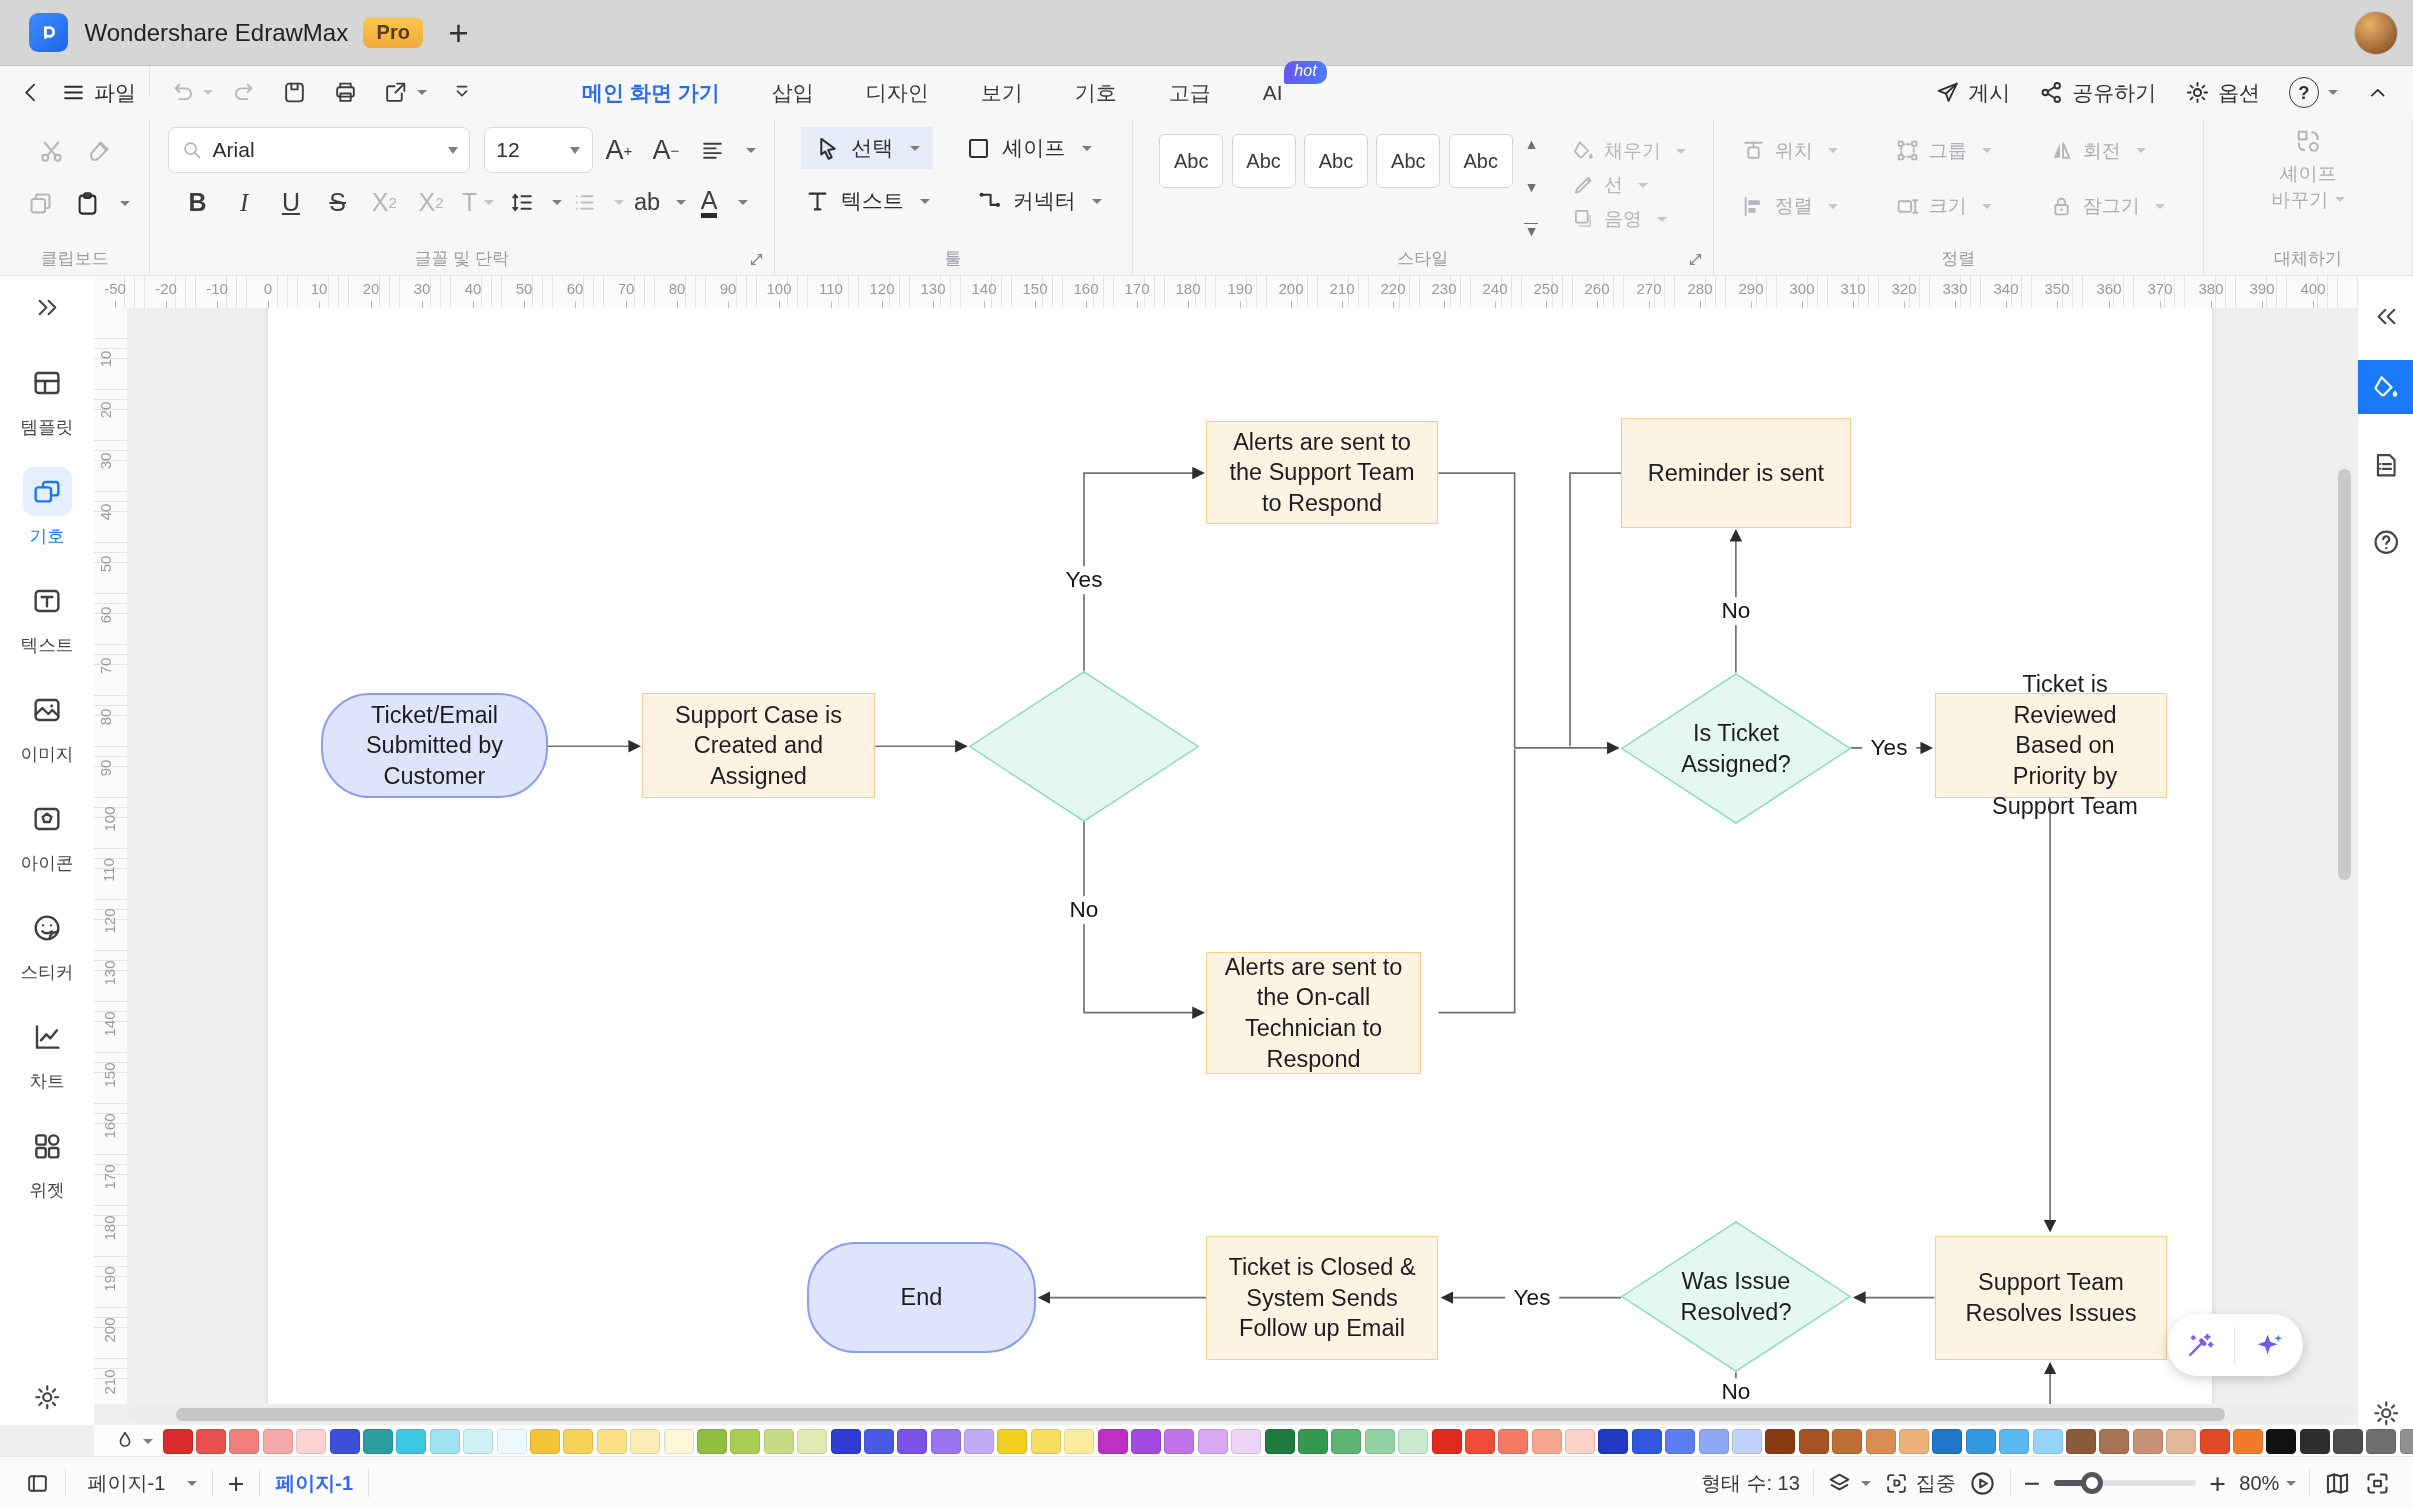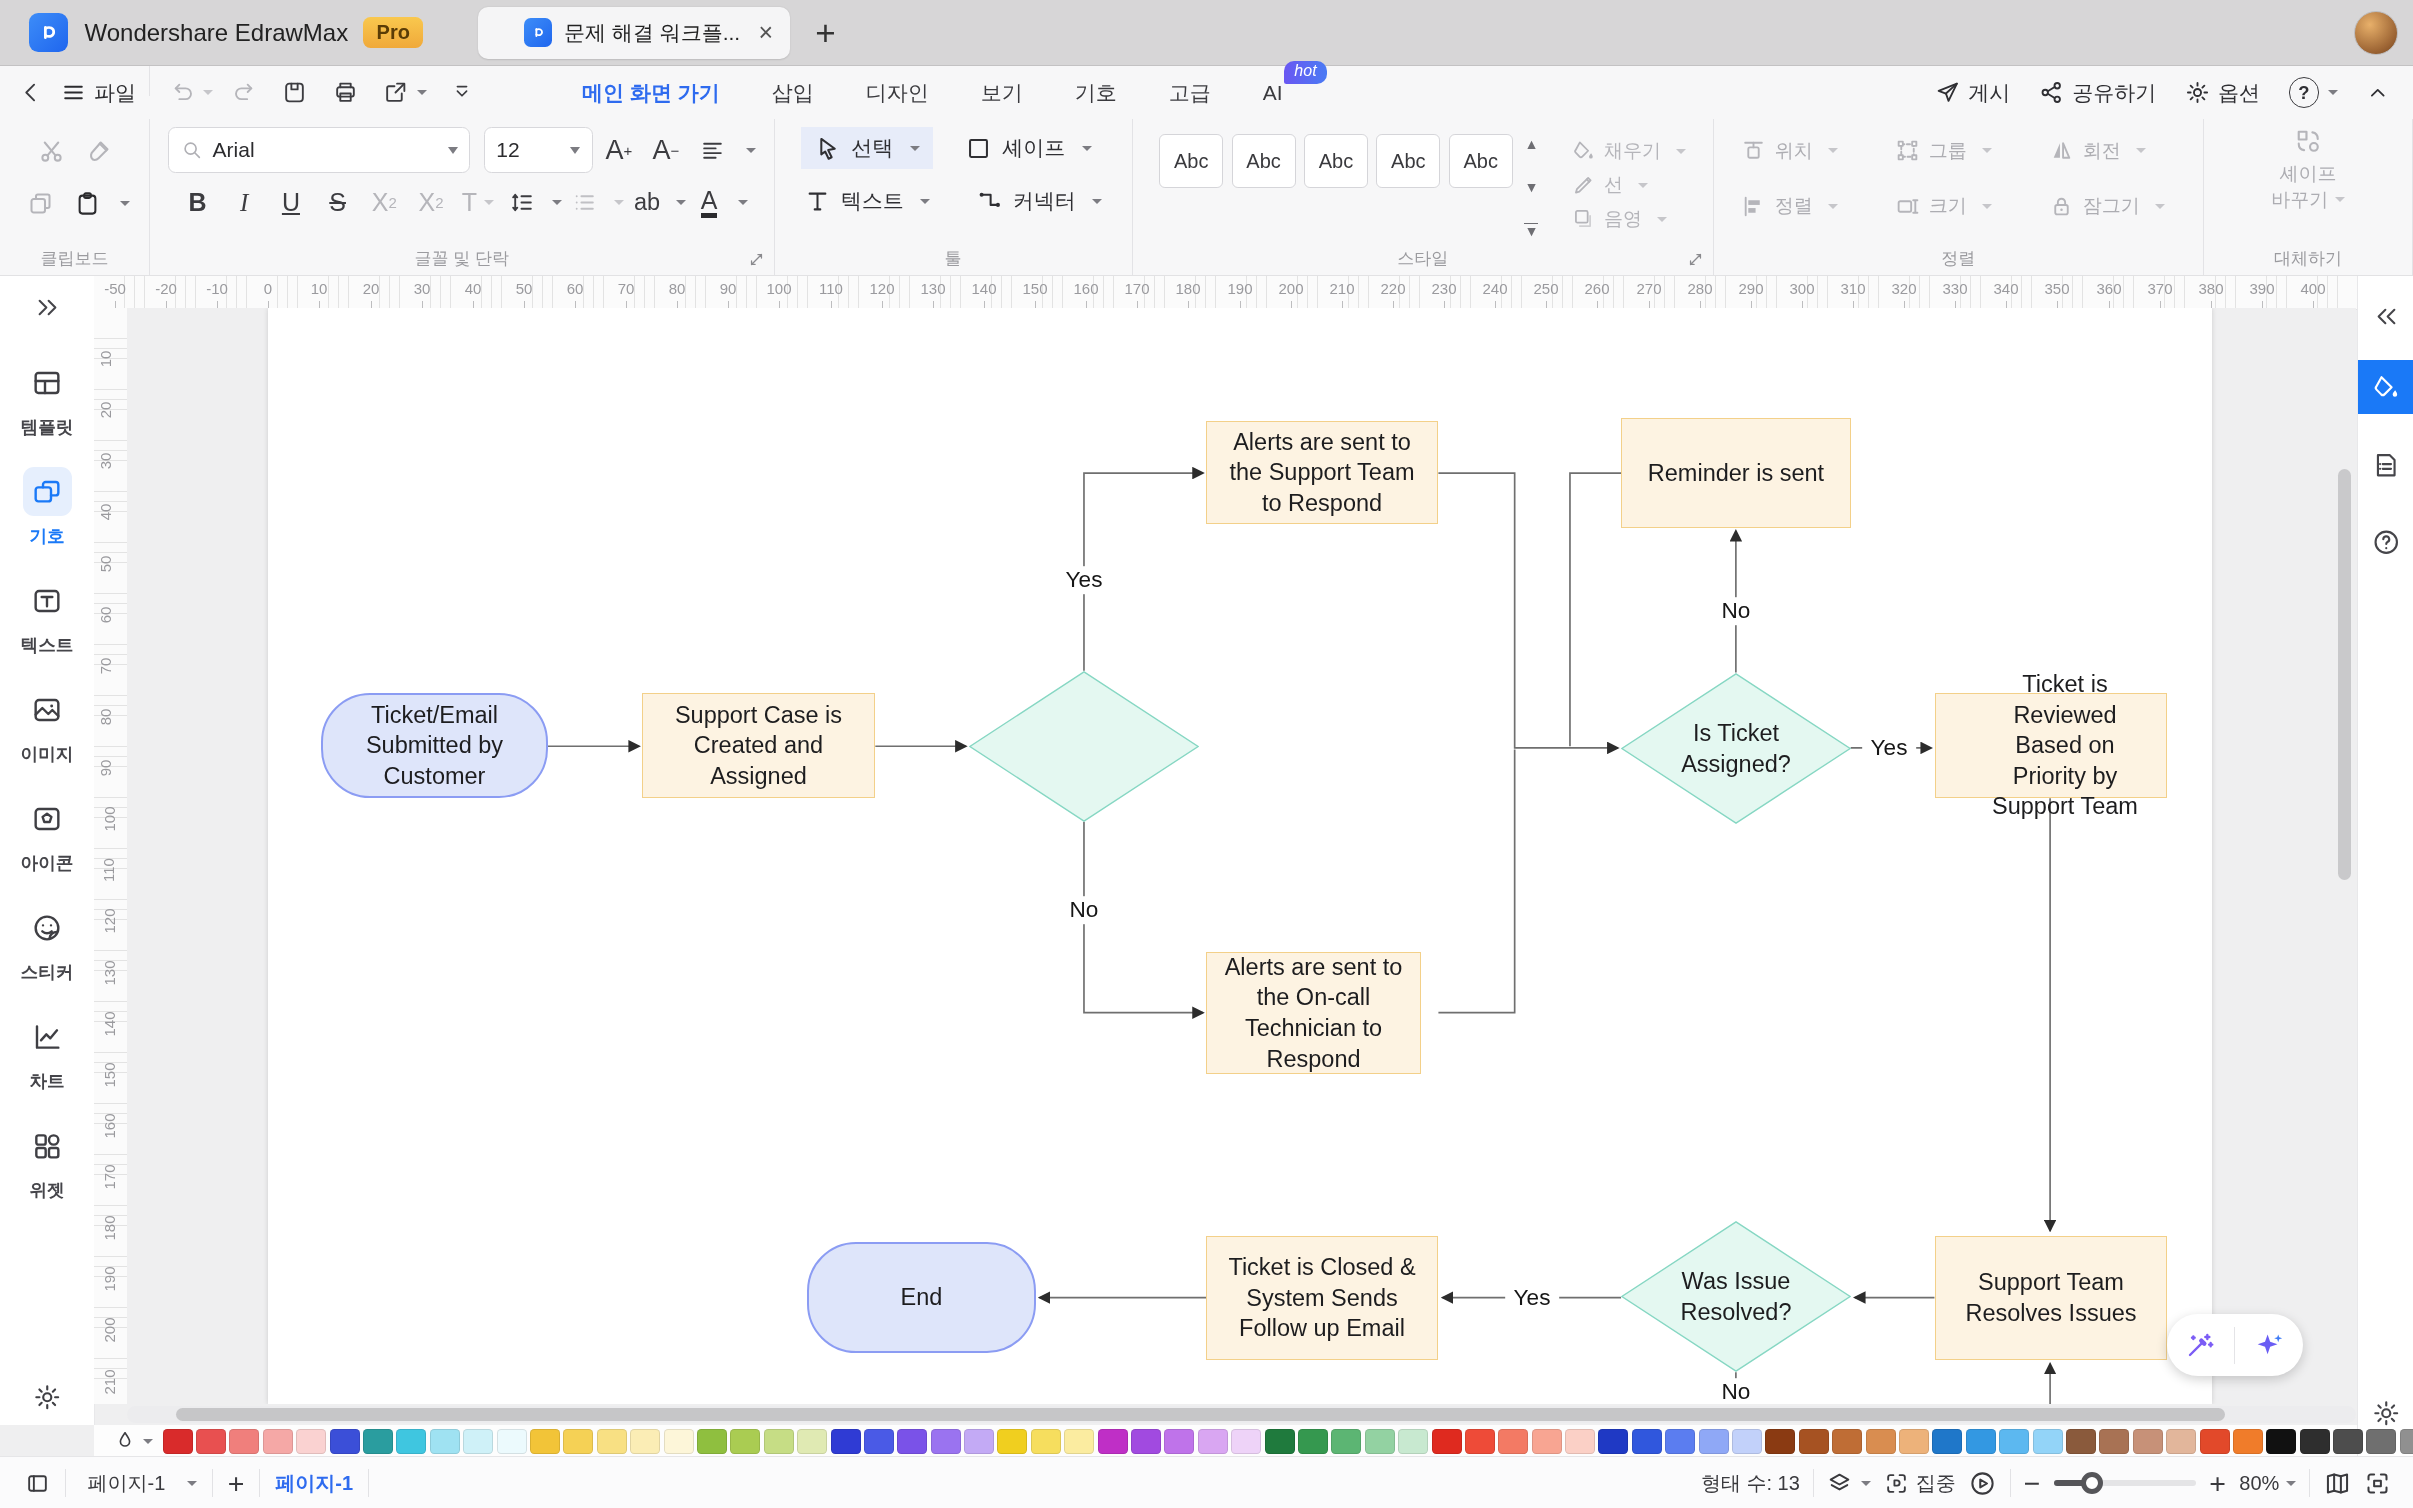--- a/index.html
+++ b/index.html
@@ -55,21 +55,21 @@
   .abc-swatch{width:62px;height:52px;background:#fff;border:0.8px solid #d5d5d9;border-radius:5.9px;display:flex;align-items:center;justify-content:center;font-size:20px;color:#3a3a3e;}
   .sw-arrows{display:flex;flex-direction:column;justify-content:space-between;height:101px;padding:3.4px 0;color:#6e6e73;font-size:14.2px;line-height:1;}
   .fl-item{display:flex;align-items:center;gap:8.4px;font-size:19px;color:#b5b5ba;height:34px;white-space:nowrap;}
   .arr-item{display:flex;align-items:center;gap:8.4px;font-size:19px;color:#adadb2;width:149px;height:47px;white-space:nowrap;}
   .bius{font-size:25px;width:45px;}
   .u-line{text-decoration:underline;}
   .s-line{text-decoration:line-through;}
   sup,sub{font-size:60%;}
 
   
-  #sidebar{left:0;top:276px;width:94px;height:1149px;background:#fff;border-right:0.8px solid #e8e8ea;display:flex;flex-direction:column;align-items:center;font-weight:bold;}
+  #sidebar{left:0;top:276px;width:94px;height:1149px;background:#fff;border-right:0.8px solid #e8e8ea;display:flex;flex-direction:column;align-items:center;}
   #side-expand{margin:18.4px 0 8.4px;color:#45454a;}
   .side-item{margin-top:28.5px;display:flex;flex-direction:column;align-items:center;gap:7.5px;width:100%;}
   .side-ic{width:49px;height:49px;display:flex;align-items:center;justify-content:center;border-radius:11px;color:#3f3f44;}
   .side-item.active .side-ic{background:#e6effd;color:#1a79f7;}
   .side-label{font-size:17.6px;color:#45454a;}
   .side-item.active .side-label{color:#1a79f7;}
   #side-gear{margin-top:auto;margin-bottom:13.4px;color:#3f3f44;}
 
   
   #hruler{left:94px;top:276px;width:2263px;height:33px;background:#fbfbfb;border-bottom:0.8px solid #e2e2e4;overflow:hidden;
@@ -121,30 +121,20 @@
 
 <div id="titlebar" class="abs">
   <span class="applogo">
     <svg class="ic" width="25" height="25" viewBox="0 0 24 24" style="stroke:#fff;stroke-width:2.6;">
         <path d="M9 7v10"></path>
         <path d="M9 8.2c4.5-2.4 8 0 8 3.3s-3.5 5.7-8 3.3"></path>
       </svg>
   </span>
   <span class="app-title">Wondershare EdrawMax</span>
   <span class="pro-badge">Pro</span>
-  <div class="doc-tab">
-    <span class="applogo">
-      <svg class="ic" width="17" height="17" viewBox="0 0 24 24" style="stroke:#fff;stroke-width:2.6;">
-          <path d="M9 7v10"></path>
-          <path d="M9 8.2c4.5-2.4 8 0 8 3.3s-3.5 5.7-8 3.3"></path>
-        </svg>
-    </span>
-    <span class="doc-tab-label">문제 해결 워크플...</span>
-    <span class="tab-close">×</span>
-  </div>
   <span class="tab-new">+</span>
   <span class="avatar"></span>
 </div>
 
 <div id="menubar" class="abs">
   <span class="mb-icon" style="margin-left:11.7px;">
     <svg class="ic" width="25" height="25" viewBox="0 0 24 24" stroke-width="2.2">
         <path d="M14.5 4.5 7 12l7.5 7.5"></path>
       </svg>
   </span>

